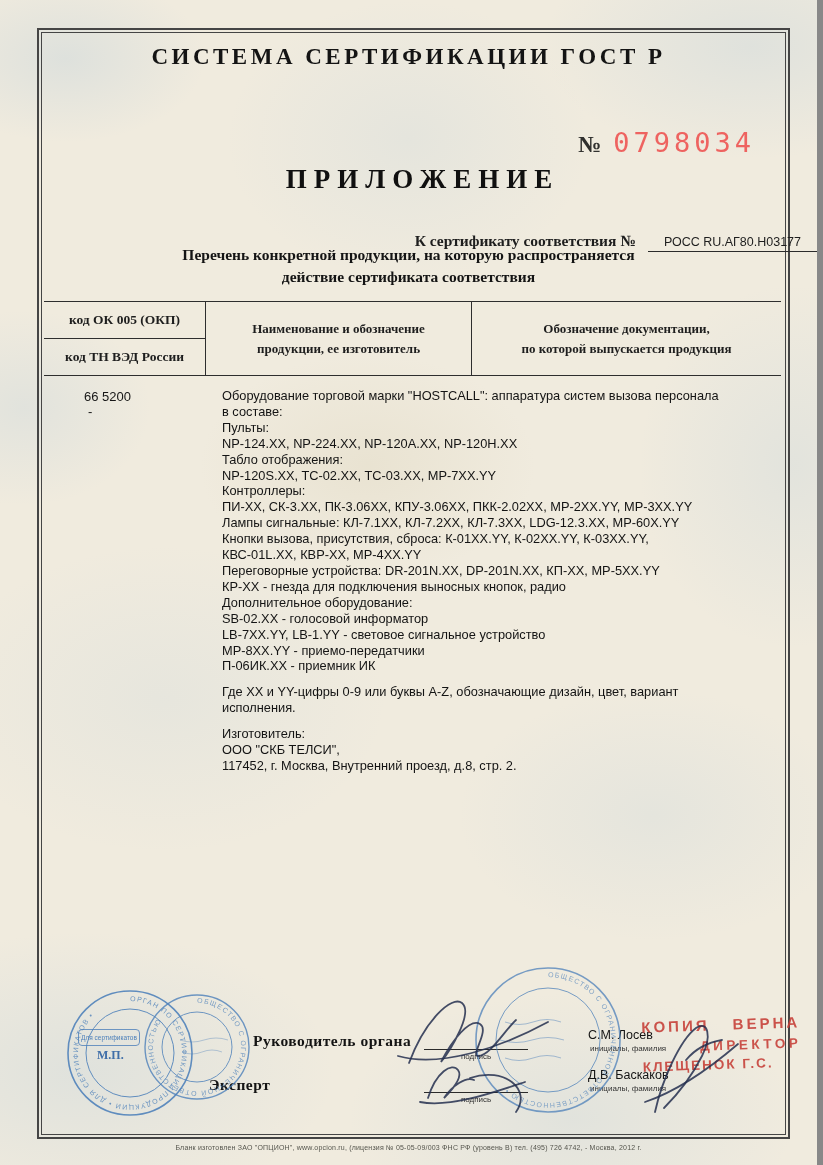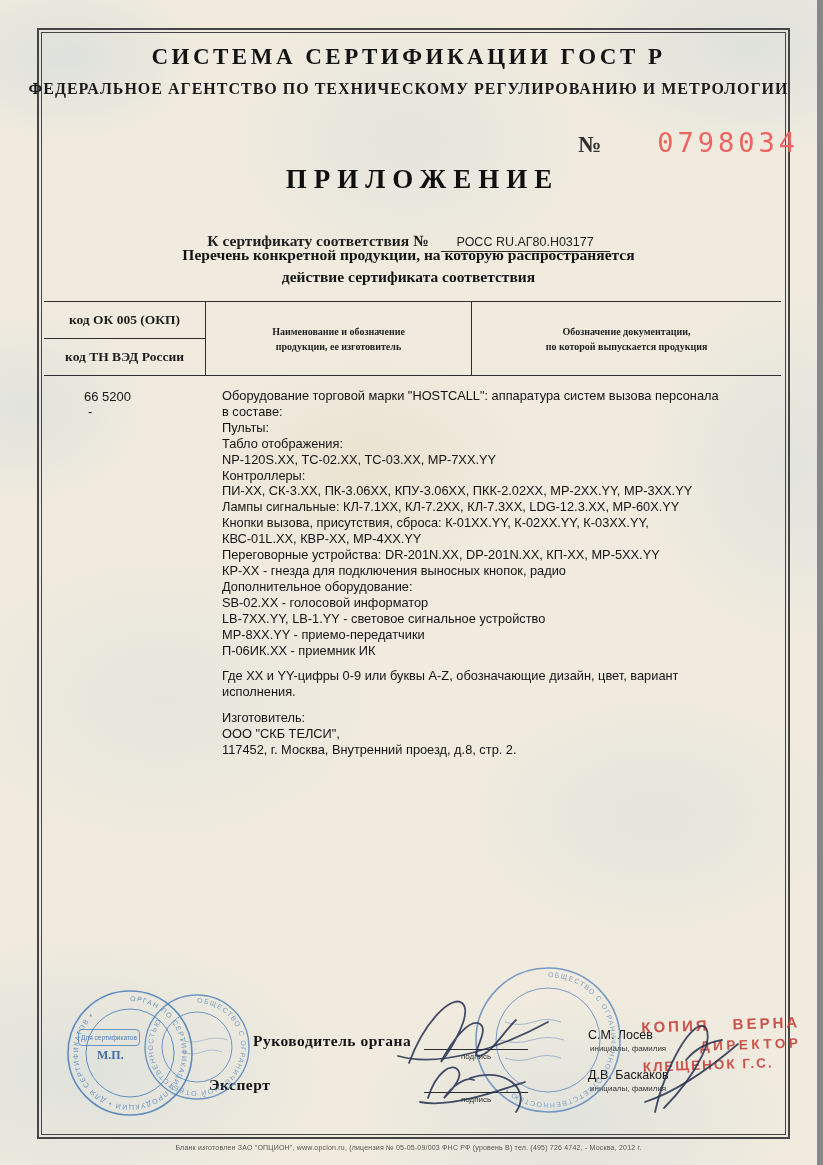--- a/index.html
+++ b/index.html
@@ -20,35 +20,35 @@
       radial-gradient(ellipse 240px 160px at 45% 40%, rgba(212,202,172,.25), transparent 70%);
   }
   .serif{font-family:"Liberation Serif",serif;}
   .frame{position:absolute;left:37px;top:28px;width:749px;height:1107px;border:2px solid #454545;}
   .frame-inner{position:absolute;inset:2px;border:1px solid #454545;}
 
   .hdr1{position:absolute;top:44px;left:0;right:0;text-align:center;font-size:23px;font-weight:bold;letter-spacing:3.5px;color:#141414;}
   .hdr2{position:absolute;top:80px;left:0;right:0;text-align:center;font-size:16px;font-weight:bold;letter-spacing:1px;color:#1a1a1a;}
   .serial{position:absolute;top:127px;left:578px;display:flex;align-items:baseline;gap:12px;}
   .serial-prefix{font-size:23px;font-weight:bold;color:#30302e;}
-  .serial-number{font-family:"DejaVu Sans Mono",monospace;font-size:27px;color:#ee6360;letter-spacing:4px;margin-left:44px;}
+  .serial-number{font-family:"DejaVu Sans Mono",monospace;font-size:27px;color:#ee6360;letter-spacing:4px;}
   .title{position:absolute;top:164px;left:0;right:0;text-align:center;font-size:27px;font-weight:bold;letter-spacing:7px;color:#101010;padding-left:28px;}
-  .certline{position:absolute;top:211px;left:0;right:0;display:flex;justify-content:center;align-items:baseline;gap:12px;}
+  .certline{position:absolute;top:211px;left:0;right:0;display:flex;justify-content:flex-end;align-items:baseline;gap:12px;}
   .certlabel{font-size:15.5px;font-weight:bold;}
   .certvalue{font-size:12.5px;border-bottom:1.3px solid #2b2b2b;padding:0 16px 2px;margin-top:24px;}
   .purp{position:absolute;left:0;right:0;text-align:center;font-size:15.5px;font-weight:bold;color:#141414;}
   .purp1{top:246px;} .purp2{top:268px;}
 
   .table{position:absolute;left:44px;top:301px;width:737px;height:73px;border-top:1.8px solid #2e2e2e;border-bottom:1.8px solid #2e2e2e;display:flex;}
   .t-col1{width:161px;border-right:1.5px solid #2e2e2e;display:flex;flex-direction:column;}
   .t-c1r1,.t-c1r2{flex:1;display:flex;align-items:center;justify-content:center;font-weight:bold;font-size:13.5px;}
   .t-c1r1{border-bottom:1.5px solid #2e2e2e;}
   .t-col2{width:265px;border-right:1.5px solid #2e2e2e;}
   .t-col3{flex:1;}
-  .t-col2,.t-col3{display:flex;flex-direction:column;align-items:center;justify-content:center;gap:4px;font-weight:bold;font-size:10px;text-align:center;}
+  .t-col2,.t-col3{display:flex;flex-direction:column;align-items:center;justify-content:center;gap:4px;font-weight:bold;font-size:13px;text-align:center;}
 
   .code{position:absolute;left:84px;top:389px;font-size:13px;color:#161616;}
   .code-dash{position:absolute;left:88px;top:404px;font-size:13px;color:#161616;}
   .bodytext{position:absolute;left:222px;top:388px;width:498px;font-size:12.8px;color:#141414;}
   .body-line{line-height:15.9px;min-height:10px;}
 
   .role{position:absolute;left:209px;font-size:15.5px;font-weight:bold;color:#141414;letter-spacing:.5px;}
   .role1{top:1032px;margin-left:44px;} .role2{top:1076px;}
   .sigline{position:absolute;left:424px;width:104px;border-bottom:1.2px solid #2b2b2b;height:1px;}
   .sigline1{top:1048px;} .sigline2{top:1091px;}
@@ -76,21 +76,20 @@
 </style>
 </head>
 <body>
 
 <div class="page">
   <div class="frame">
     <div class="frame-inner"></div>
   </div>
 
   <div class="hdr1 serif">СИСТЕМА СЕРТИФИКАЦИИ ГОСТ Р</div>
-  <div class="hdr2 serif">ФЕДЕРАЛЬНОЕ АГЕНТСТВО ПО ТЕХНИЧЕСКОМУ РЕГУЛИРОВАНИЮ И МЕТРОЛОГИИ</div>
 
   <div class="serial">
     <span class="serial-prefix serif">№</span>
     <span class="serial-number">0798034</span>
   </div>
 
   <div class="title serif">ПРИЛОЖЕНИЕ</div>
 
   <div class="certline">
     <span class="certlabel serif">К сертификату соответствия №</span>
@@ -114,20 +113,21 @@
       <div class="serif">по которой выпускается продукция</div>
     </div>
   </div>
 
   <div class="code">66 5200</div>
   <div class="code-dash">-</div>
 
   <div class="bodytext">
       <div class="body-line">Оборудование торговой марки "HOSTCALL": аппаратура систем вызова персонала в составе:</div>
       <div class="body-line">Пульты:</div>
+      <div class="body-line">NP-124.XX, NP-224.XX, NP-120A.XX, NP-120H.XX</div>
       <div class="body-line">Табло отображения:</div>
       <div class="body-line">NP-120S.XX, TC-02.XX, TC-03.XX, MP-7XX.YY</div>
       <div class="body-line">Контроллеры:</div>
       <div class="body-line">ПИ-ХХ, СК-3.ХХ, ПК-3.06ХХ, КПУ-3.06ХХ, ПКК-2.02ХХ, МР-2ХХ.YY, МР-3ХХ.YY</div>
       <div class="body-line">Лампы сигнальные: КЛ-7.1ХХ, КЛ-7.2ХХ, КЛ-7.3ХХ, LDG-12.3.ХХ, МР-60Х.YY</div>
       <div class="body-line">Кнопки вызова, присутствия, сброса: К-01ХХ.YY, К-02ХХ.YY, К-03ХХ.YY, КВС-01L.ХХ, КВР-ХХ, МР-4ХХ.YY</div>
       <div class="body-line">Переговорные устройства: DR-201N.XX, DP-201N.XX, КП-ХХ, МР-5ХХ.YY</div>
       <div class="body-line">КР-ХХ - гнезда для подключения выносных кнопок, радио</div>
       <div class="body-line">Дополнительное оборудование:</div>
       <div class="body-line">SB-02.XX - голосовой информатор</div>

